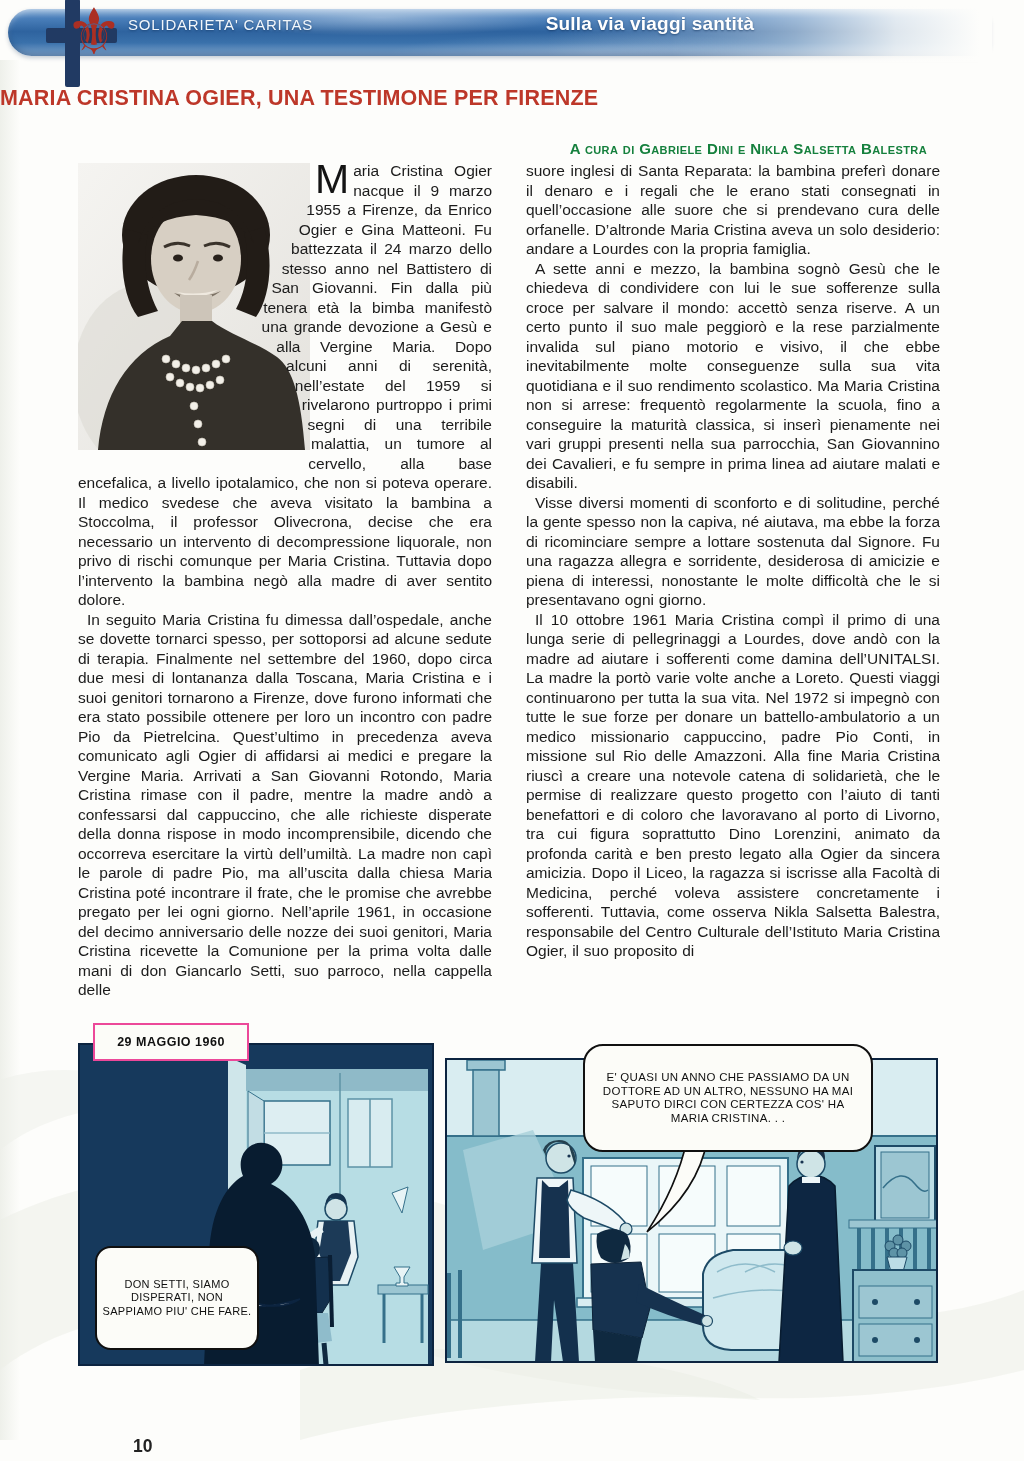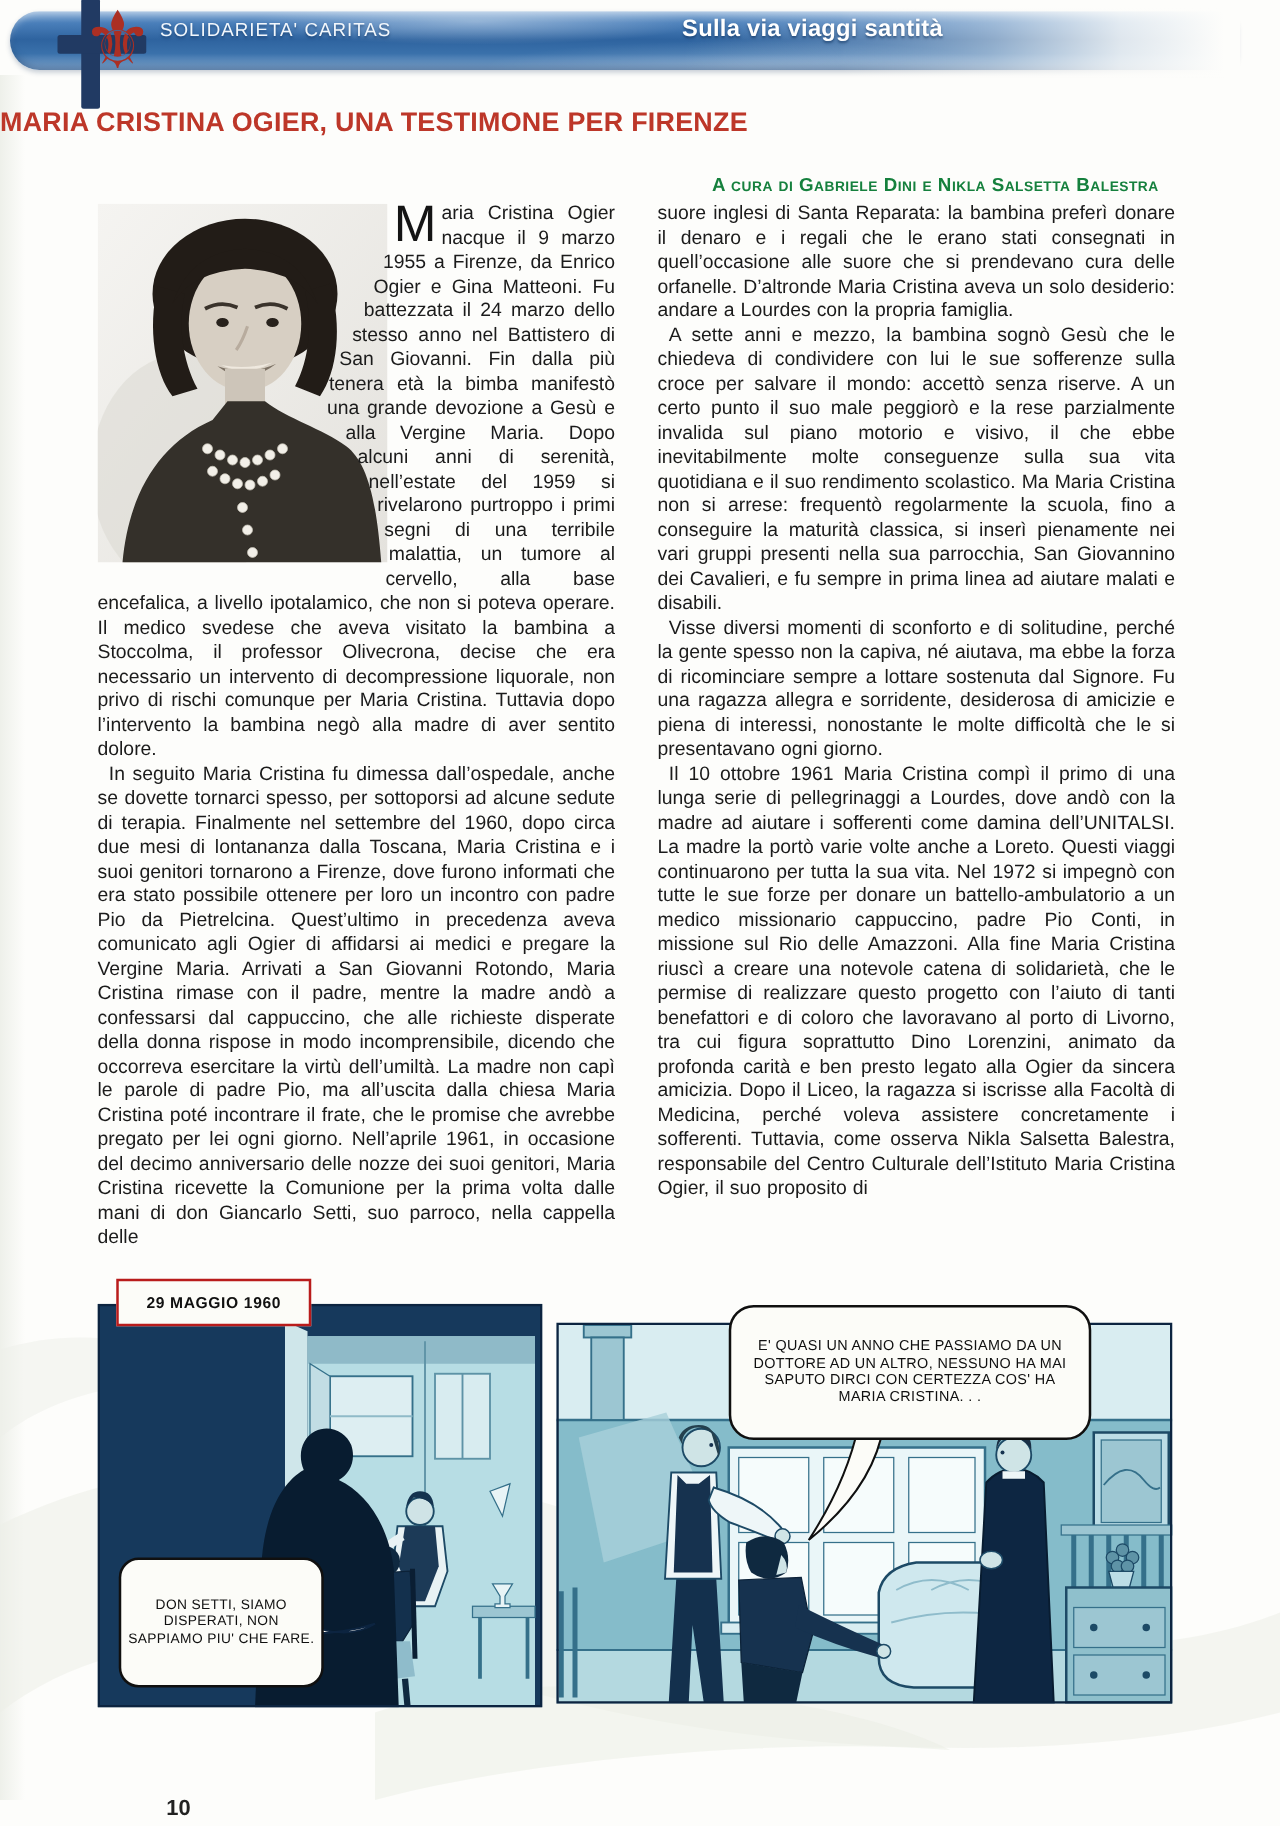--- a/index.html
+++ b/index.html
@@ -72,21 +72,21 @@
   }
 
   
   .panel{position:absolute;overflow:hidden;}
   #panel-left{left:78px;top:1043px;width:356px;height:323px;}
   #panel-right{left:445px;top:1058px;width:493px;height:305px;}
   .panel svg{display:block;}
 
   .comic-caption{
     position:absolute;left:93px;top:1023px;width:152px;height:34px;z-index:6;
-    background:#fcfcf8;border:2px solid #b91c1c;
+    background:#fcfcf8;border:2px solid #ec4899;
     font-weight:bold;font-size:12.5px;letter-spacing:.5px;
     display:flex;align-items:center;justify-content:center;color:#101010;
   }
   .bubble{
     position:absolute;z-index:6;background:#fcfcf8;border:2px solid #101010;
     font-weight:normal;color:#101010;text-align:center;
     display:flex;align-items:center;justify-content:center;
   }
   #bubble-left{
     left:95px;top:1246px;width:152px;height:92px;border-radius:16px;

